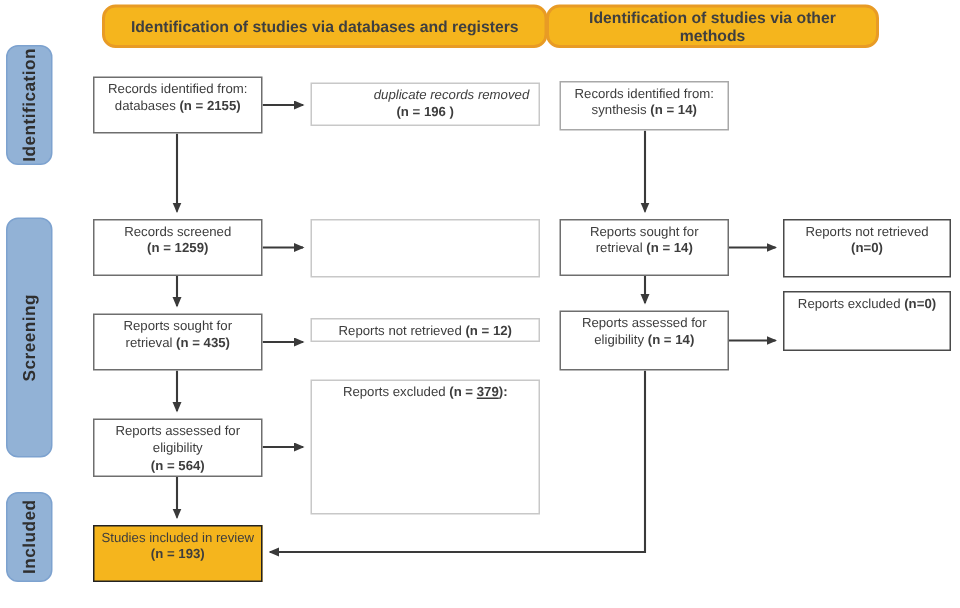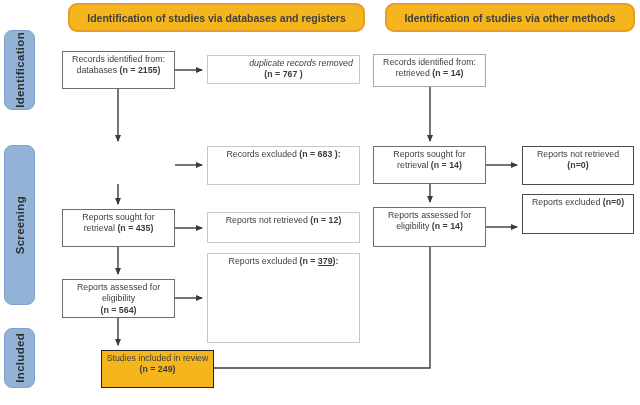--- a/index.html
+++ b/index.html
@@ -13,21 +13,21 @@
   svg.arrows{position:absolute;left:0;top:0;width:640px;height:405px;}
   .box{position:absolute;background:#fff;border:1px solid var(--box-border);
        display:flex;flex-direction:column;align-items:center;justify-content:flex-start;
        text-align:center;font-size:8.8px;line-height:1.28;padding:2px 3px;box-sizing:border-box;}
   .box.side{border-color:var(--side-box-border);}
   .box.mid{border-color:#A8A8A8;}
   .box.dark{border-color:var(--dark-box-border);}
   .box .b{font-weight:bold;}
   .box .i{font-style:italic;margin-left:35px;}
   .box .u{text-decoration:underline;}
-  .box.included{background:var(--amber);border:1.5px solid #222;margin-left:39px;}
+  .box.included{background:var(--amber);border:1.5px solid #222;}
   .header{position:absolute;background:var(--amber);border:2px solid var(--amber-border);
           border-radius:9px;display:flex;align-items:center;justify-content:center;
           font-weight:bold;font-size:10.5px;color:#3F3F3F;box-sizing:border-box;text-align:center;padding:12px 4px;}
   .stage{position:absolute;background:var(--blue);border:1px solid var(--blue-border);
          border-radius:8px;display:flex;align-items:center;justify-content:center;box-sizing:border-box;}
   .stage span{writing-mode:vertical-rl;transform:rotate(180deg);font-weight:bold;
               font-size:11.5px;color:#2F2F2F;letter-spacing:.3px;}
 </style>
 </head>
 <body>
@@ -49,73 +49,76 @@
     <path d="M118 318 L118 345" stroke="#3A3A3A" stroke-width="1.4" fill="none" marker-end="url(#ah)"></path>
     <path d="M175 298 L202 298" stroke="#3A3A3A" stroke-width="1.4" fill="none" marker-end="url(#ah)"></path>
     <path d="M430 87 L430 141" stroke="#3A3A3A" stroke-width="1.4" fill="none" marker-end="url(#ah)"></path>
     <path d="M486 165 L517 165" stroke="#3A3A3A" stroke-width="1.4" fill="none" marker-end="url(#ah)"></path>
     <path d="M430 184 L430 202" stroke="#3A3A3A" stroke-width="1.4" fill="none" marker-end="url(#ah)"></path>
     <path d="M486 227 L517 227" stroke="#3A3A3A" stroke-width="1.4" fill="none" marker-end="url(#ah)"></path>
     <path d="M430 247 L430 368 L180 368" stroke="#3A3A3A" stroke-width="1.4" fill="none" marker-end="url(#ah)"></path>
   </svg>
 
   <div class="header" style="left:68px;top:3px;width:297px;height:29px">Identification of studies via databases and registers</div>
-  <div class="header" style="left:385px;top:3px;width:250px;height:29px">Identification of studies via other methods</div>
+  <div class="header" style="left:364px;top:3px;width:222px;height:29px">Identification of studies via other methods</div>
 
   <div class="stage" style="left:4px;top:30px;width:31px;height:80px">
     <span>Identification</span>
   </div>
   <div class="stage" style="left:4px;top:145px;width:31px;height:160px">
     <span>Screening</span>
   </div>
   <div class="stage" style="left:4px;top:328px;width:31px;height:60px">
     <span>Included</span>
   </div>
 
   <div class="box" style="left:62px;top:51px;width:113px;height:38px">
     <div><span>Records identified from:</span></div>
     <div><span>databases </span><span class="b">(n = 2155)</span></div>
   </div>
 
+  <div class="box" style="left:62px;top:146px;width:113px;height:38px">
+    <div><span>Records screened</span></div>
+    <div><span class="b">(n = 1259)</span></div>
+  </div>
 
   <div class="box" style="left:62px;top:209px;width:113px;height:38px">
     <div><span>Reports sought for</span></div>
     <div><span>retrieval </span><span class="b">(n = 435)</span></div>
   </div>
 
   <div class="box" style="left:62px;top:279px;width:113px;height:39px">
     <div><span>Reports assessed for</span></div>
     <div><span>eligibility</span></div>
     <div><span class="b">(n = 564)</span></div>
   </div>
 
   <div class="box included" style="left:62px;top:350px;width:113px;height:38px">
     <div><span>Studies included in review</span></div>
-    <div><span class="b">(n = 249)</span></div>
+    <div><span class="b">(n = 193)</span></div>
   </div>
 
   <div class="box side" style="left:207px;top:55px;width:153px;height:29px">
-    <div><span class="i">duplicate records removed </span><span class="b">(n = 767 )</span></div>
+    <div><span class="i">duplicate records removed </span><span class="b">(n = 196 )</span></div>
   </div>
 
   <div class="box side" style="left:207px;top:146px;width:153px;height:39px">
-    <div><span>Records excluded </span><span class="b">(n = 683 ):</span></div>
   </div>
 
-  <div class="box side" style="left:207px;top:212px;width:153px;height:31px">
+  <div class="box side" style="left:207px;top:212px;width:153px;height:16px">
     <div><span>Reports not retrieved </span><span class="b">(n = 12)</span></div>
   </div>
 
   <div class="box side" style="left:207px;top:253px;width:153px;height:90px">
     <div><span>Reports excluded </span><span class="b"><span>(n = </span><span class="u">379</span><span>):</span></span></div>
   </div>
 
   <div class="box mid" style="left:373px;top:54px;width:113px;height:33px">
     <div><span>Records identified from:</span></div>
-    <div><span>retrieved </span><span class="b">(n = 14)</span></div>
+    <div><span>synthesis </span><span class="b">(n = 14)</span></div>
   </div>
 
   <div class="box" style="left:373px;top:146px;width:113px;height:38px">
     <div><span>Reports sought for</span></div>
     <div><span>retrieval </span><span class="b">(n = 14)</span></div>
   </div>
 
   <div class="box" style="left:373px;top:207px;width:113px;height:40px">
     <div><span>Reports assessed for</span></div>
     <div><span>eligibility </span><span class="b">(n = 14)</span></div>

